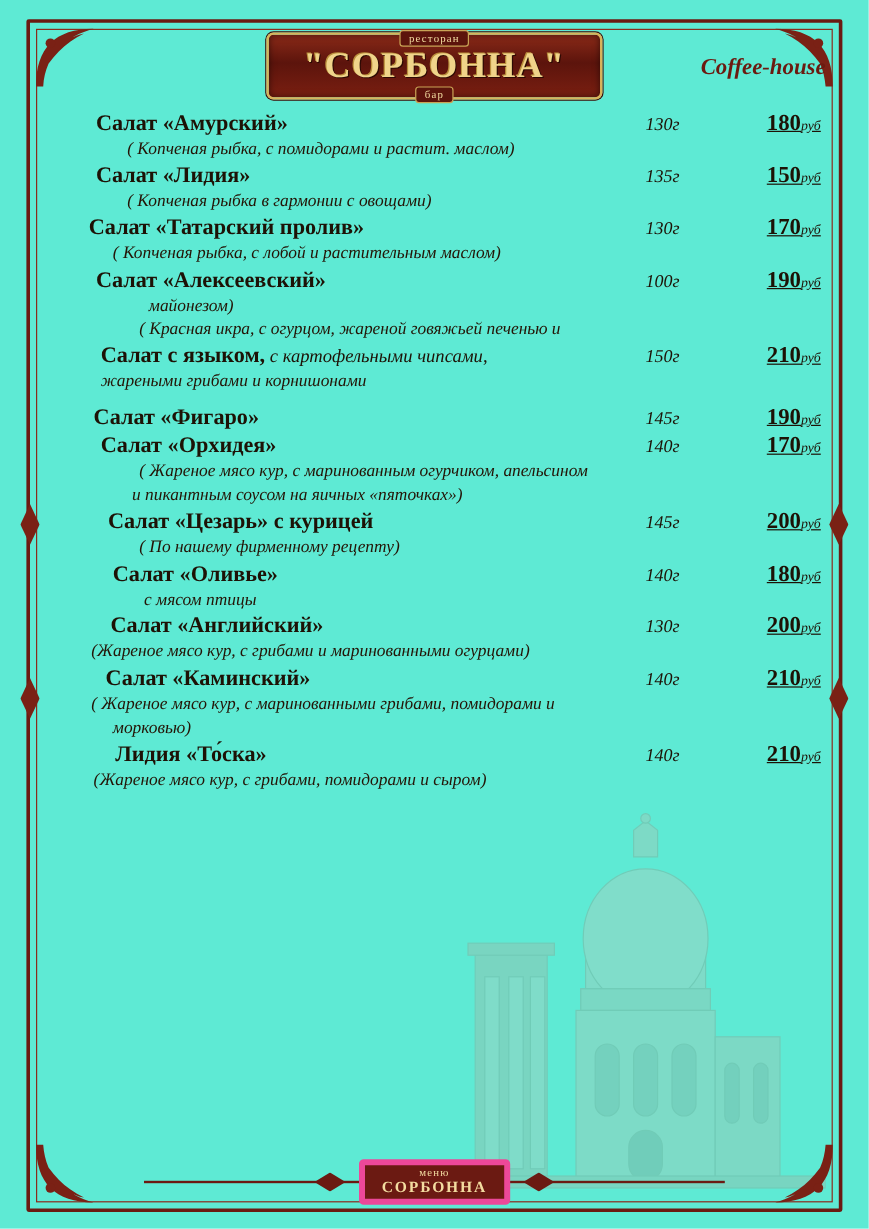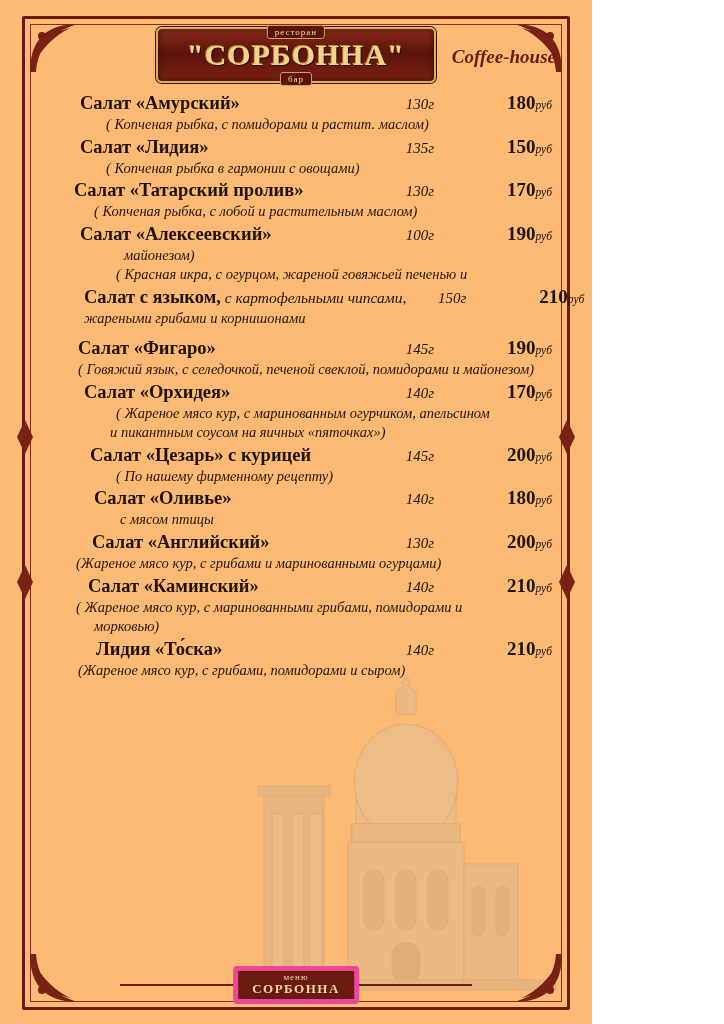--- a/index.html
+++ b/index.html
@@ -12,22 +12,22 @@
     position: relative;
     font-family: "Liberation Serif", serif;
     color: #2a1505;
     overflow: hidden;
   }
 
   
   .page {
     position: absolute;
     left: 0; top: 0;
-    width: 592px; height: 1024px;
-    background: #fdba74;
+    width: 724px; height: 1024px;
+    background: #5eead4;
     overflow: hidden;
   }
   .frame-outer {
     position: absolute;
     left: 22px; top: 16px; right: 22px; bottom: 14px;
     border: 3px solid #6b1a12;
     border-radius: 2px;
   }
   .frame-inner {
     position: absolute;
@@ -166,20 +166,21 @@
   }
   .price {
     font-family: "Liberation Serif", serif;
     font-weight: bold;
     font-size: 19px;
     color: #1d1206;
     width: 86px;
     text-align: right;
     flex: 0 0 86px;
     white-space: nowrap;
+    text-decoration: underline;
   }
   .price .cur {
     font-weight: normal;
     font-style: italic;
     font-size: 11.5px;
   }
   .desc {
     font-family: "Liberation Serif", serif;
     font-style: italic;
     font-size: 14.5px;
@@ -398,21 +399,20 @@
       <div class="desc">жареными  грибами и корнишонами</div>
     </div>
 
     <div class="item i5">
       <div class="item-row">
         <span class="title">Салат «Фигаро»</span>
         <span class="spacer"></span>
         <span class="weight">145г</span>
         <span class="price"><span>190</span><span class="cur">руб</span></span>
       </div>
-      <div class="desc" style="padding-left:0">( Говяжий язык, с селедочкой, печеной свеклой, помидорами и майонезом)</div>
     </div>
 
     <div class="item i6">
       <div class="item-row">
         <span class="title">Салат «Орхидея»</span>
         <span class="spacer"></span>
         <span class="weight">140г</span>
         <span class="price"><span>170</span><span class="cur">руб</span></span>
       </div>
       <div class="desc d-a">( Жареное мясо кур, с маринованным огурчиком, апельсином</div>

